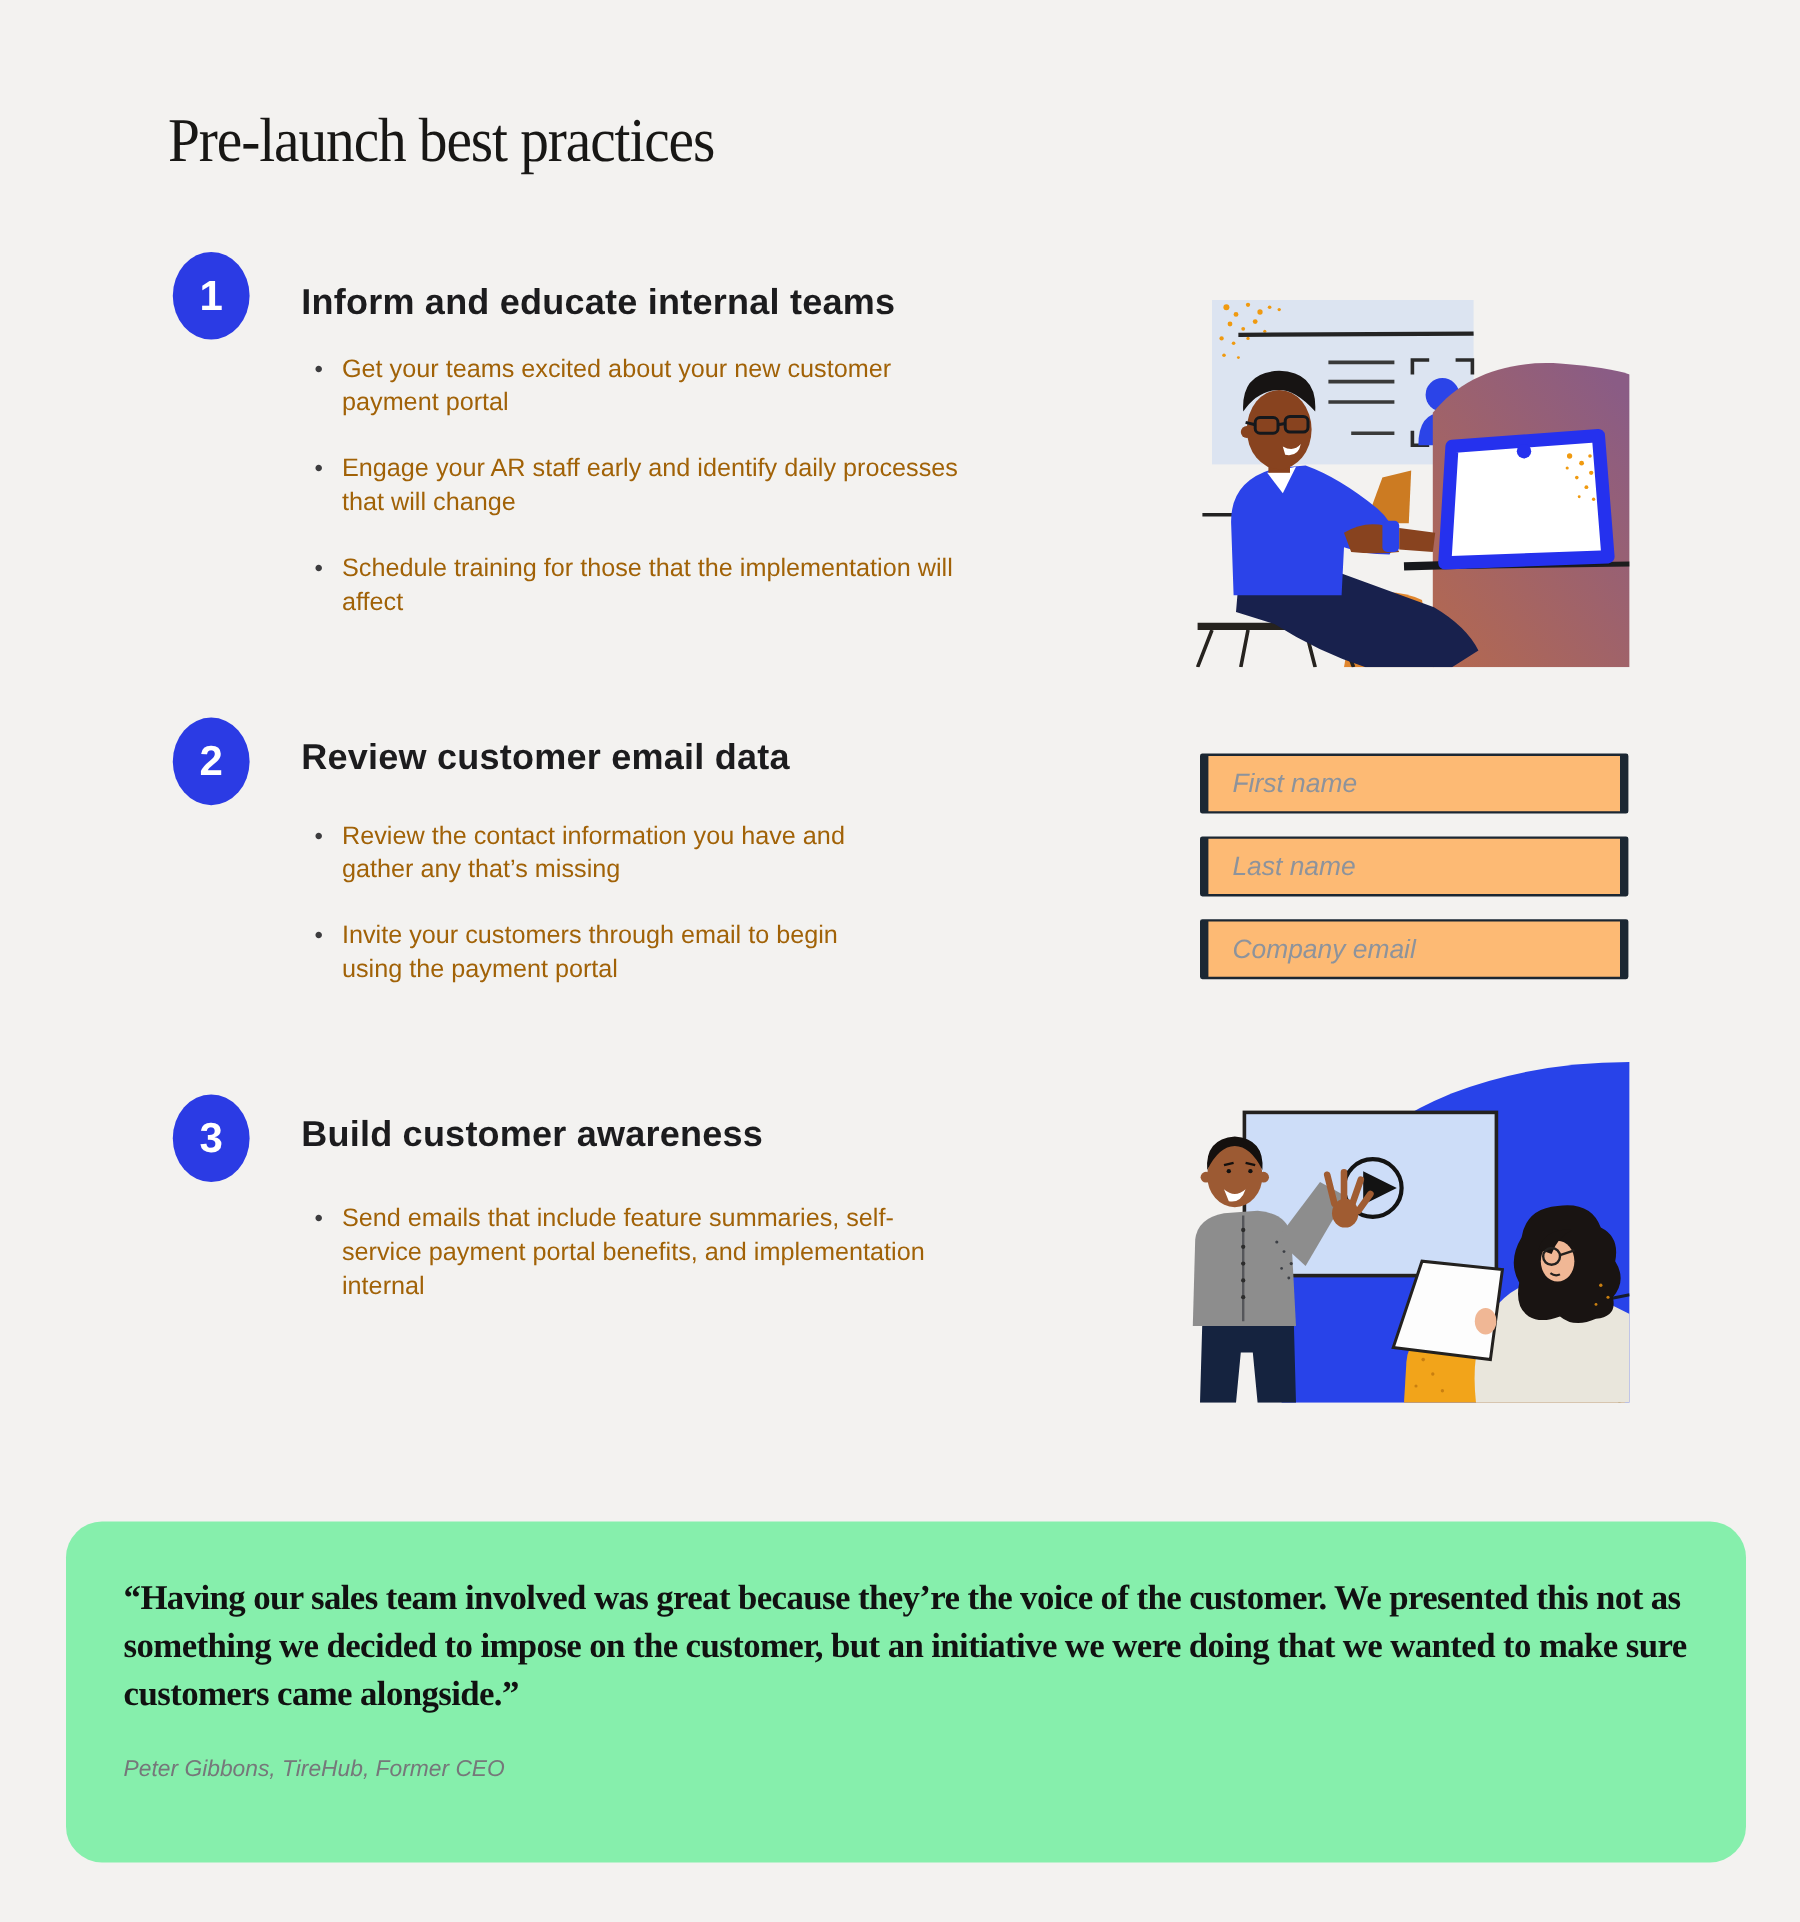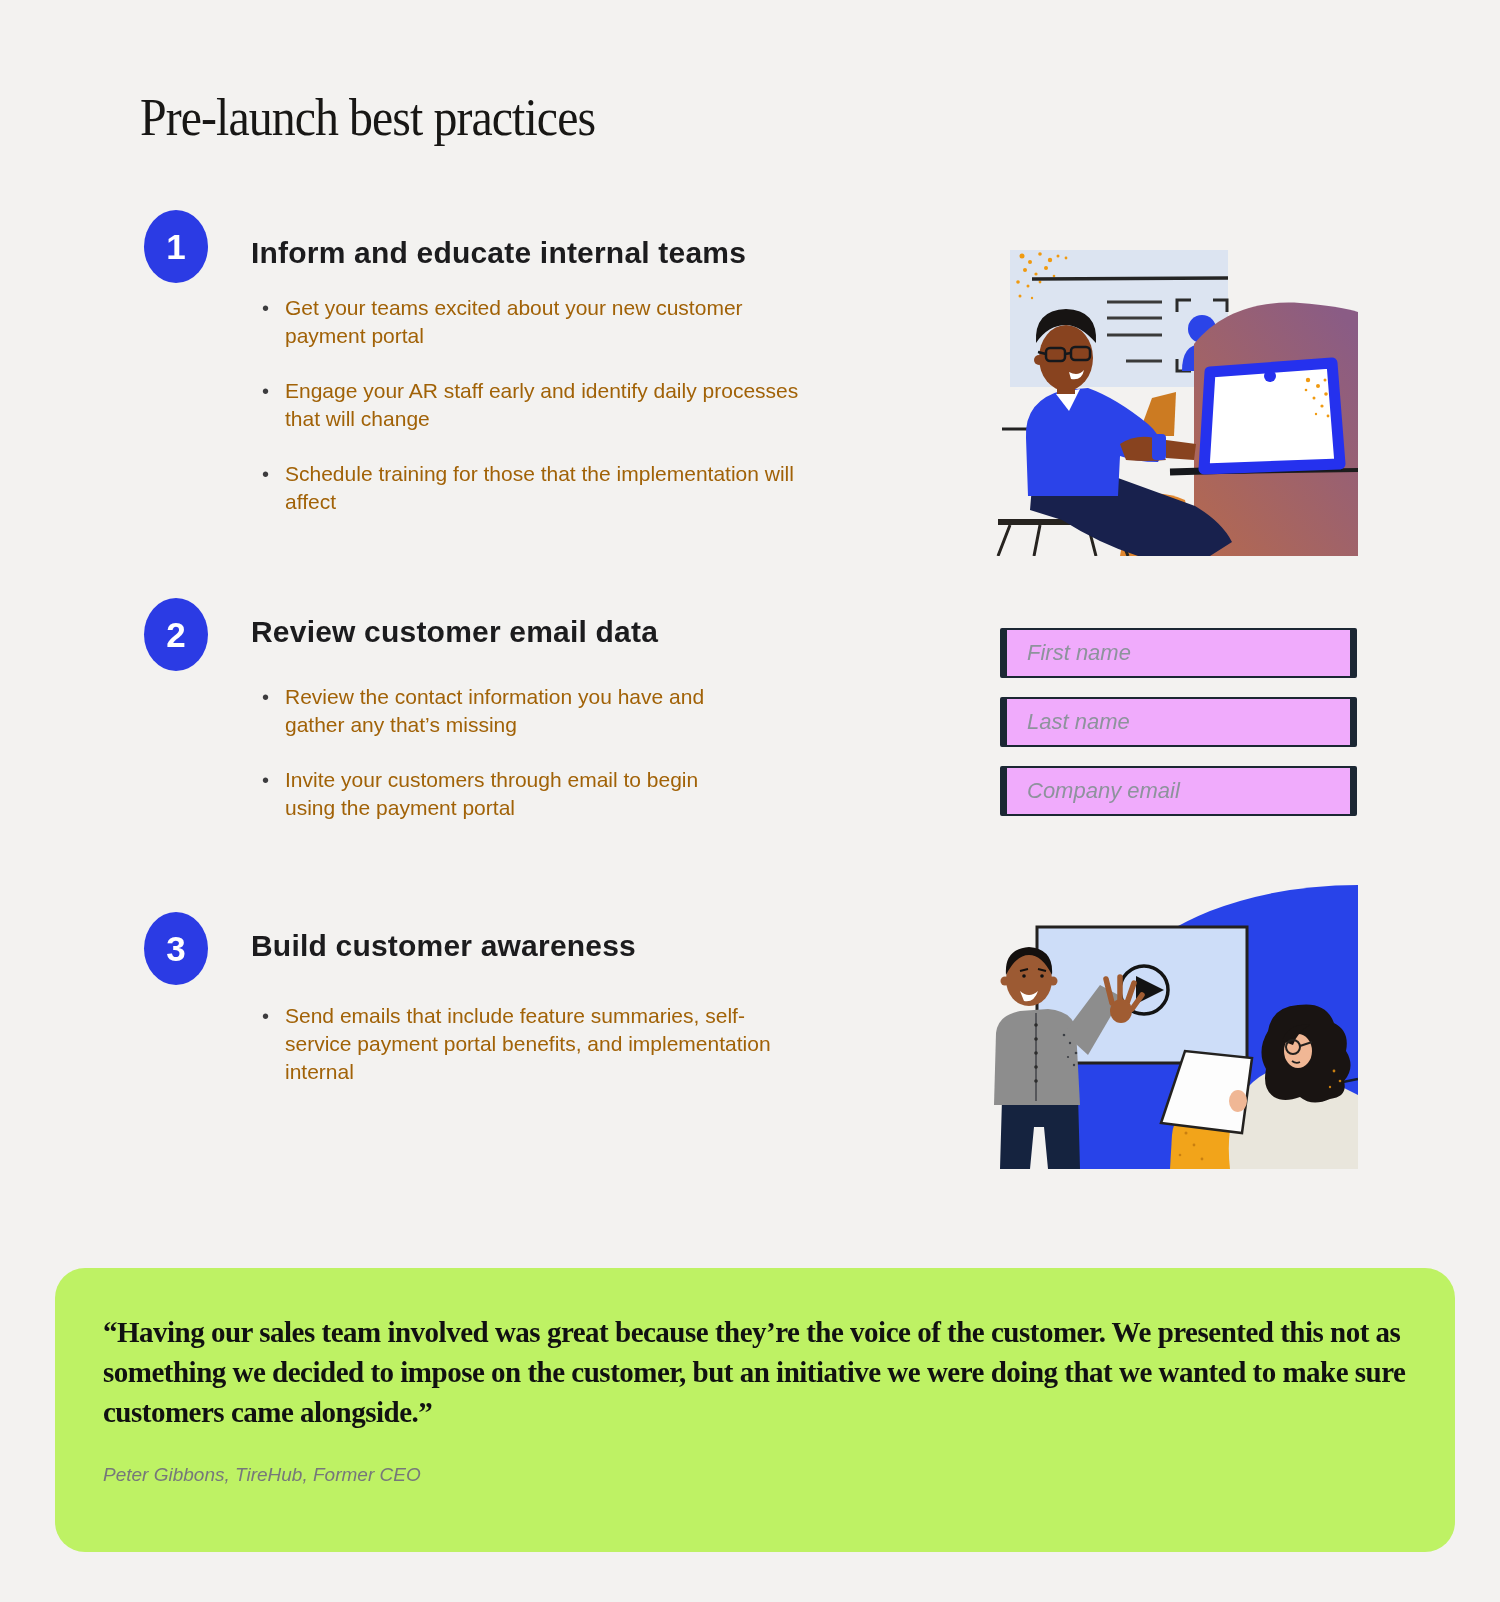--- a/index.html
+++ b/index.html
@@ -16,27 +16,27 @@
         font-weight:bold;letter-spacing:.2px;color:#1c1c1e;}
   .h1{top:224px;margin-top:11px;} .h2{top:614px;} .h3{top:928px;}
   ul.bullets{position:absolute;left:260px;margin:0;padding:0;list-style:none;}
   .b1{top:294px;width:565px;} .b2{top:683px;width:445px;} .b3{top:1002px;width:530px;}
   ul.bullets li{position:relative;margin:0 0 27px 0;padding-left:25px;
         font-size:21px;line-height:28px;color:#a16207;}
   ul.bullets li::before{content:"•";position:absolute;left:2px;top:0;color:#3c3c3e;font-size:20px;}
   .illo{position:absolute;display:block;}
   .illo1{left:970px;top:248px;} .illo2{left:972px;top:883px;}
   .field{position:absolute;left:1000px;width:357px;height:50px;box-sizing:border-box;
-        background:#f0abfc;border:2px solid #1b2733;border-left-width:7px;border-right-width:7px;
+        background:#fdba74;border:2px solid #1b2733;border-left-width:7px;border-right-width:7px;
         border-radius:2px;padding:0 0 0 20px;font-family:"Liberation Sans",sans-serif;
         font-style:italic;font-size:22px;color:#4a4f57;outline:none;}
   .field::placeholder{color:#8d939c;opacity:1;}
   .f1{top:628px;} .f2{top:697px;} .f3{top:766px;}
   .quote-card{position:absolute;left:55px;top:1268px;width:1400px;height:284px;
-        background:#bef264;border-radius:30px;}
+        background:#86efac;border-radius:30px;}
   .quote-text{position:absolute;left:48px;top:44px;width:1315px;margin:0;
         font-family:"Liberation Serif",serif;font-weight:bold;font-size:29px;line-height:40px;
         letter-spacing:-.5px;color:#111111;}
   .quote-attr{position:absolute;left:48px;top:196px;margin:0;font-style:italic;
         font-size:19px;color:#76777a;}
 </style>
 </head>
 <body>
 
 <div class="page">

